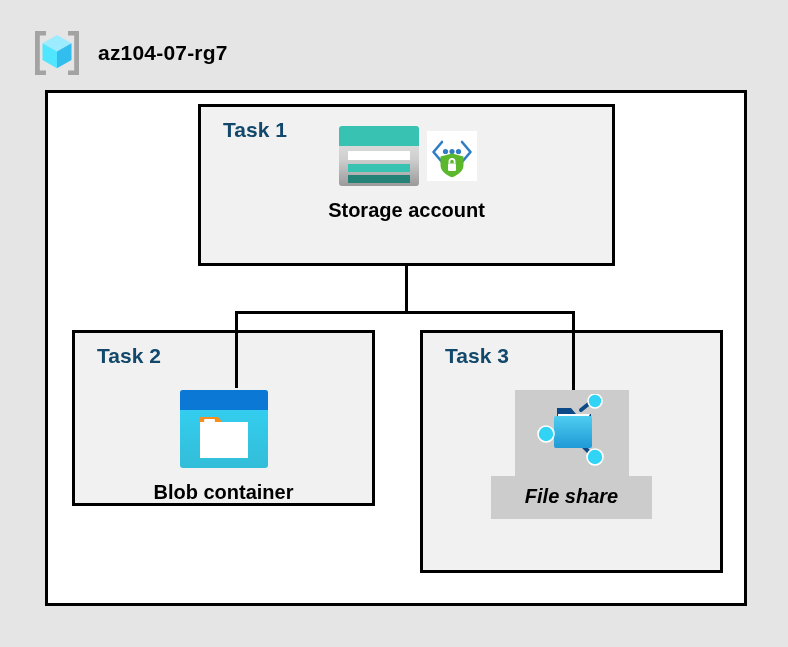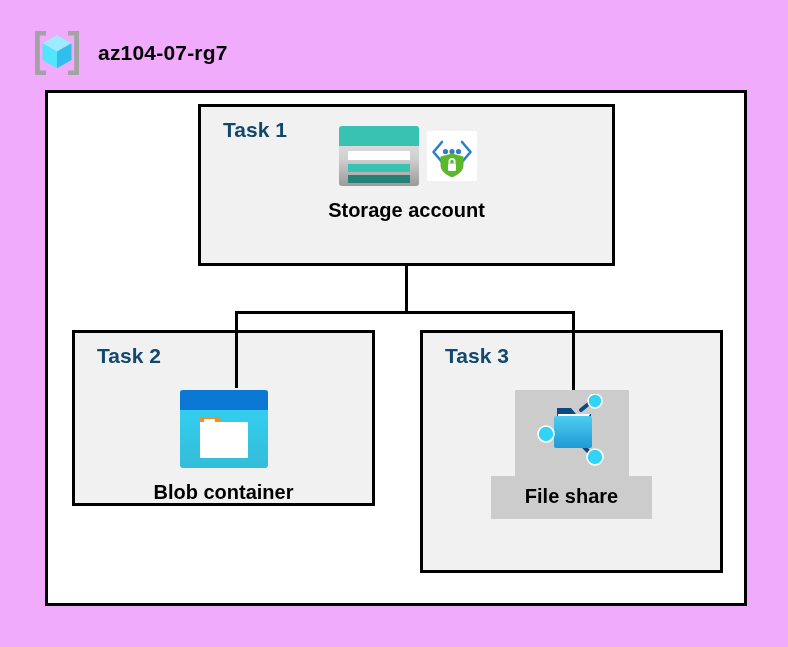--- a/index.html
+++ b/index.html
@@ -10,21 +10,21 @@
   }
   body {
     font-family: "Liberation Sans", sans-serif;
     -webkit-font-smoothing: antialiased;
   }
 
   #diagram {
     position: relative;
     width: 788px;
     height: 647px;
-    background: #f0abfc;
+    background: #e5e5e5;
     overflow: hidden;
   }
 
   
   .rg-header {
     position: absolute;
     left: 30px;
     top: 26px;
     display: flex;
     align-items: center;
@@ -117,20 +117,21 @@
     width: 303px;
   }
   #node-file-share .node-icons {
     background: #cccccc;
     padding: 4px 22px 6px 22px;
   }
   #node-file-share .node-caption {
     background: #cccccc;
     padding: 9px 34px 11px 34px;
     margin-top: 0;
+    font-style: italic;
   }
 
   
   .conn {
     position: absolute;
     background: #000000;
   }
   .conn-v { width: 3px; }
   .conn-h { height: 3px; }
 

